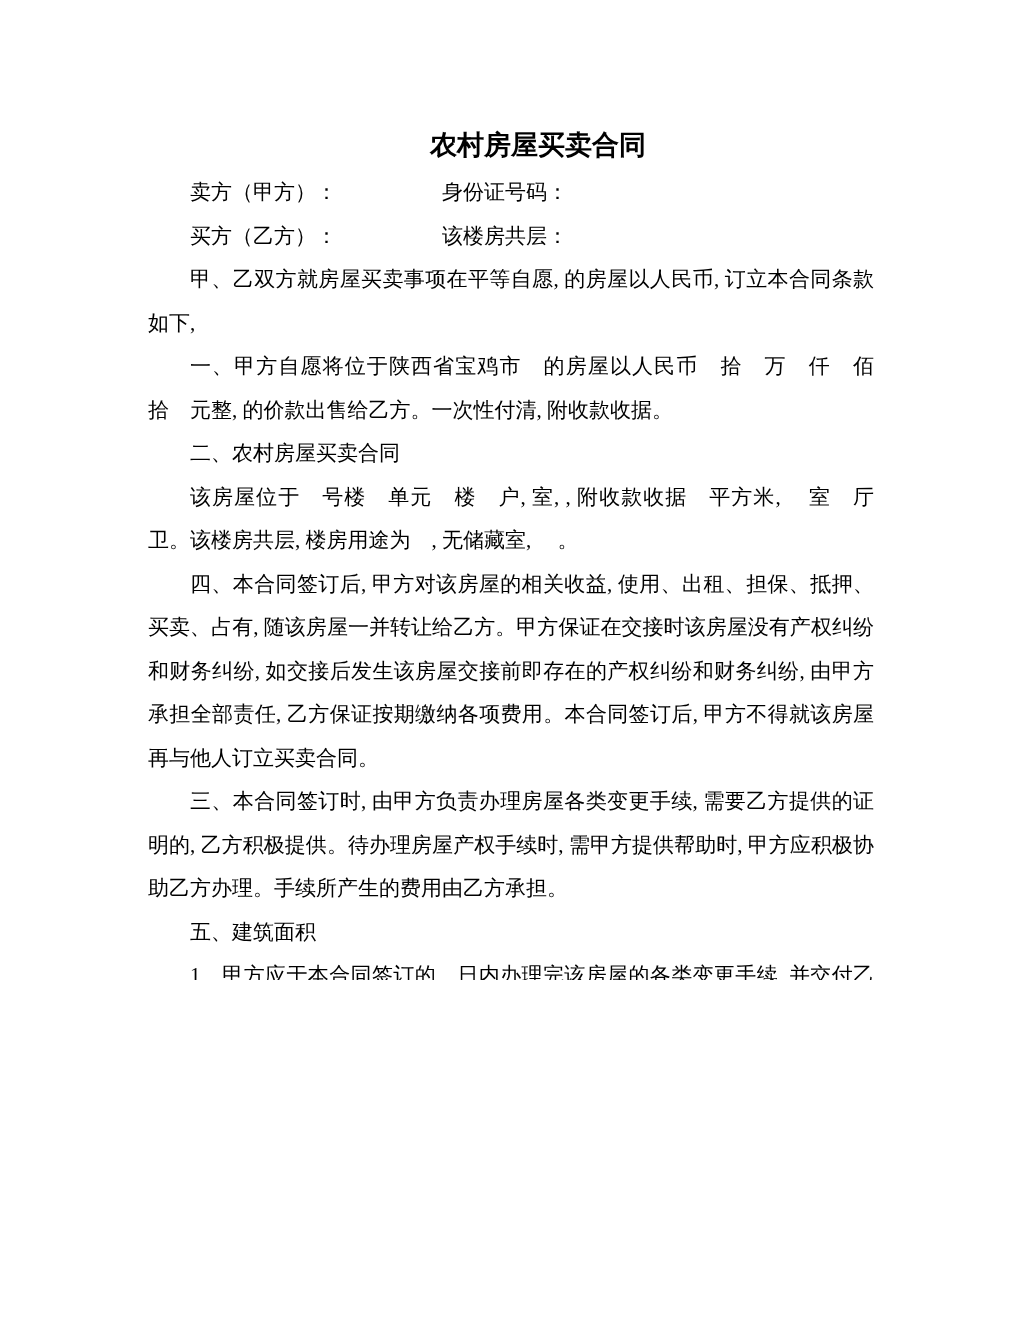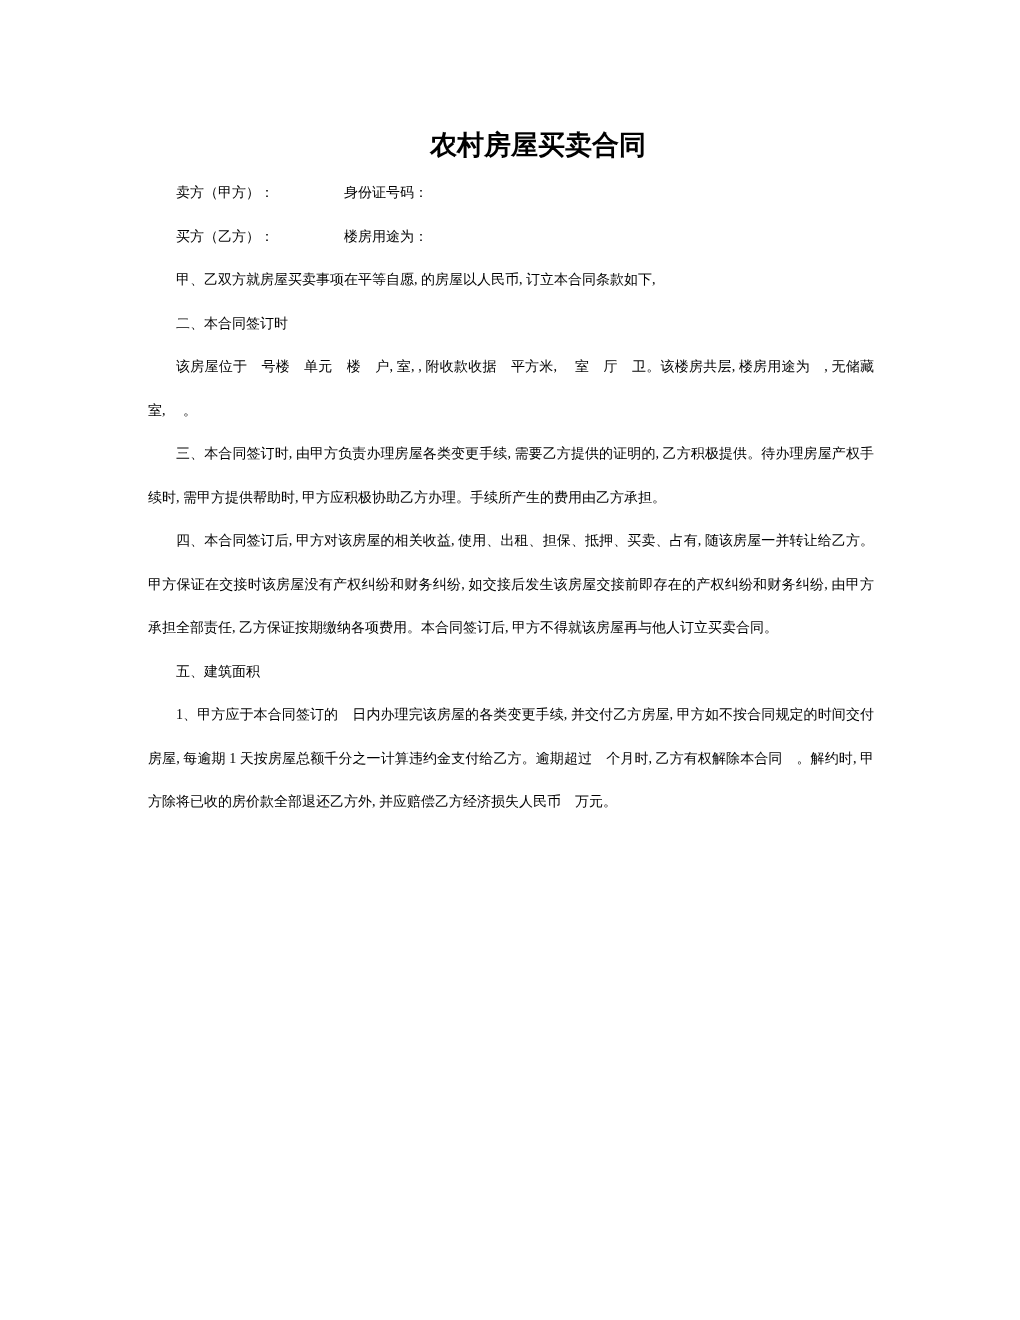--- a/index.html
+++ b/index.html
@@ -22,36 +22,37 @@
   .doc-title {
     font-size: 27px;
     font-weight: bold;
     text-align: center;
     text-indent: 2em;      
     line-height: 44px;
     margin: 0 0 4px 0;
     white-space: nowrap;
   }
   .doc-paragraph {
-    font-size: 14px;
+    font-size: 21px;
     line-height: 43.5px;
     margin: 0;
     text-align: justify;
     text-indent: 2em;
     word-break: break-all;
   }
 </style>
 </head>
 <body>
 
 <div class="page">
   <h1 class="doc-title">农村房屋买卖合同</h1>
 
   <p class="doc-paragraph">卖方（甲方）：　　　　　身份证号码：</p>
-  <p class="doc-paragraph">买方（乙方）：　　　　　楼房用途为：</p>
+  <p class="doc-paragraph">买方（乙方）：　　　　　该楼房共层：</p>
   <p class="doc-paragraph">甲、乙双方就房屋买卖事项在平等自愿, 的房屋以人民币, 订立本合同条款如下,</p>
-  <p class="doc-paragraph">二、本合同签订时</p>
+  <p class="doc-paragraph">一、甲方自愿将位于陕西省宝鸡市　的房屋以人民币　拾　万　仟　佰　拾　元整, 的价款出售给乙方。一次性付清, 附收款收据。</p>
+  <p class="doc-paragraph">二、农村房屋买卖合同</p>
   <p class="doc-paragraph">该房屋位于　号楼　单元　楼　户, 室, , 附收款收据　平方米, 　室　厅　卫。该楼房共层, 楼房用途为　, 无储藏室, 　。</p>
+  <p class="doc-paragraph">四、本合同签订后, 甲方对该房屋的相关收益, 使用、出租、担保、抵押、买卖、占有, 随该房屋一并转让给乙方。甲方保证在交接时该房屋没有产权纠纷和财务纠纷, 如交接后发生该房屋交接前即存在的产权纠纷和财务纠纷, 由甲方承担全部责任, 乙方保证按期缴纳各项费用。本合同签订后, 甲方不得就该房屋再与他人订立买卖合同。</p>
   <p class="doc-paragraph">三、本合同签订时, 由甲方负责办理房屋各类变更手续, 需要乙方提供的证明的, 乙方积极提供。待办理房屋产权手续时, 需甲方提供帮助时, 甲方应积极协助乙方办理。手续所产生的费用由乙方承担。</p>
-  <p class="doc-paragraph">四、本合同签订后, 甲方对该房屋的相关收益, 使用、出租、担保、抵押、买卖、占有, 随该房屋一并转让给乙方。甲方保证在交接时该房屋没有产权纠纷和财务纠纷, 如交接后发生该房屋交接前即存在的产权纠纷和财务纠纷, 由甲方承担全部责任, 乙方保证按期缴纳各项费用。本合同签订后, 甲方不得就该房屋再与他人订立买卖合同。</p>
   <p class="doc-paragraph">五、建筑面积</p>
   <p class="doc-paragraph">1、甲方应于本合同签订的　日内办理完该房屋的各类变更手续, 并交付乙方房屋, 甲方如不按合同规定的时间交付房屋, 每逾期 1 天按房屋总额千分之一计算违约金支付给乙方。逾期超过　个月时, 乙方有权解除本合同　。解约时, 甲方除将已收的房价款全部退还乙方外, 并应赔偿乙方经济损失人民币　万元。</p>
 </div>
 
 </body></html>

